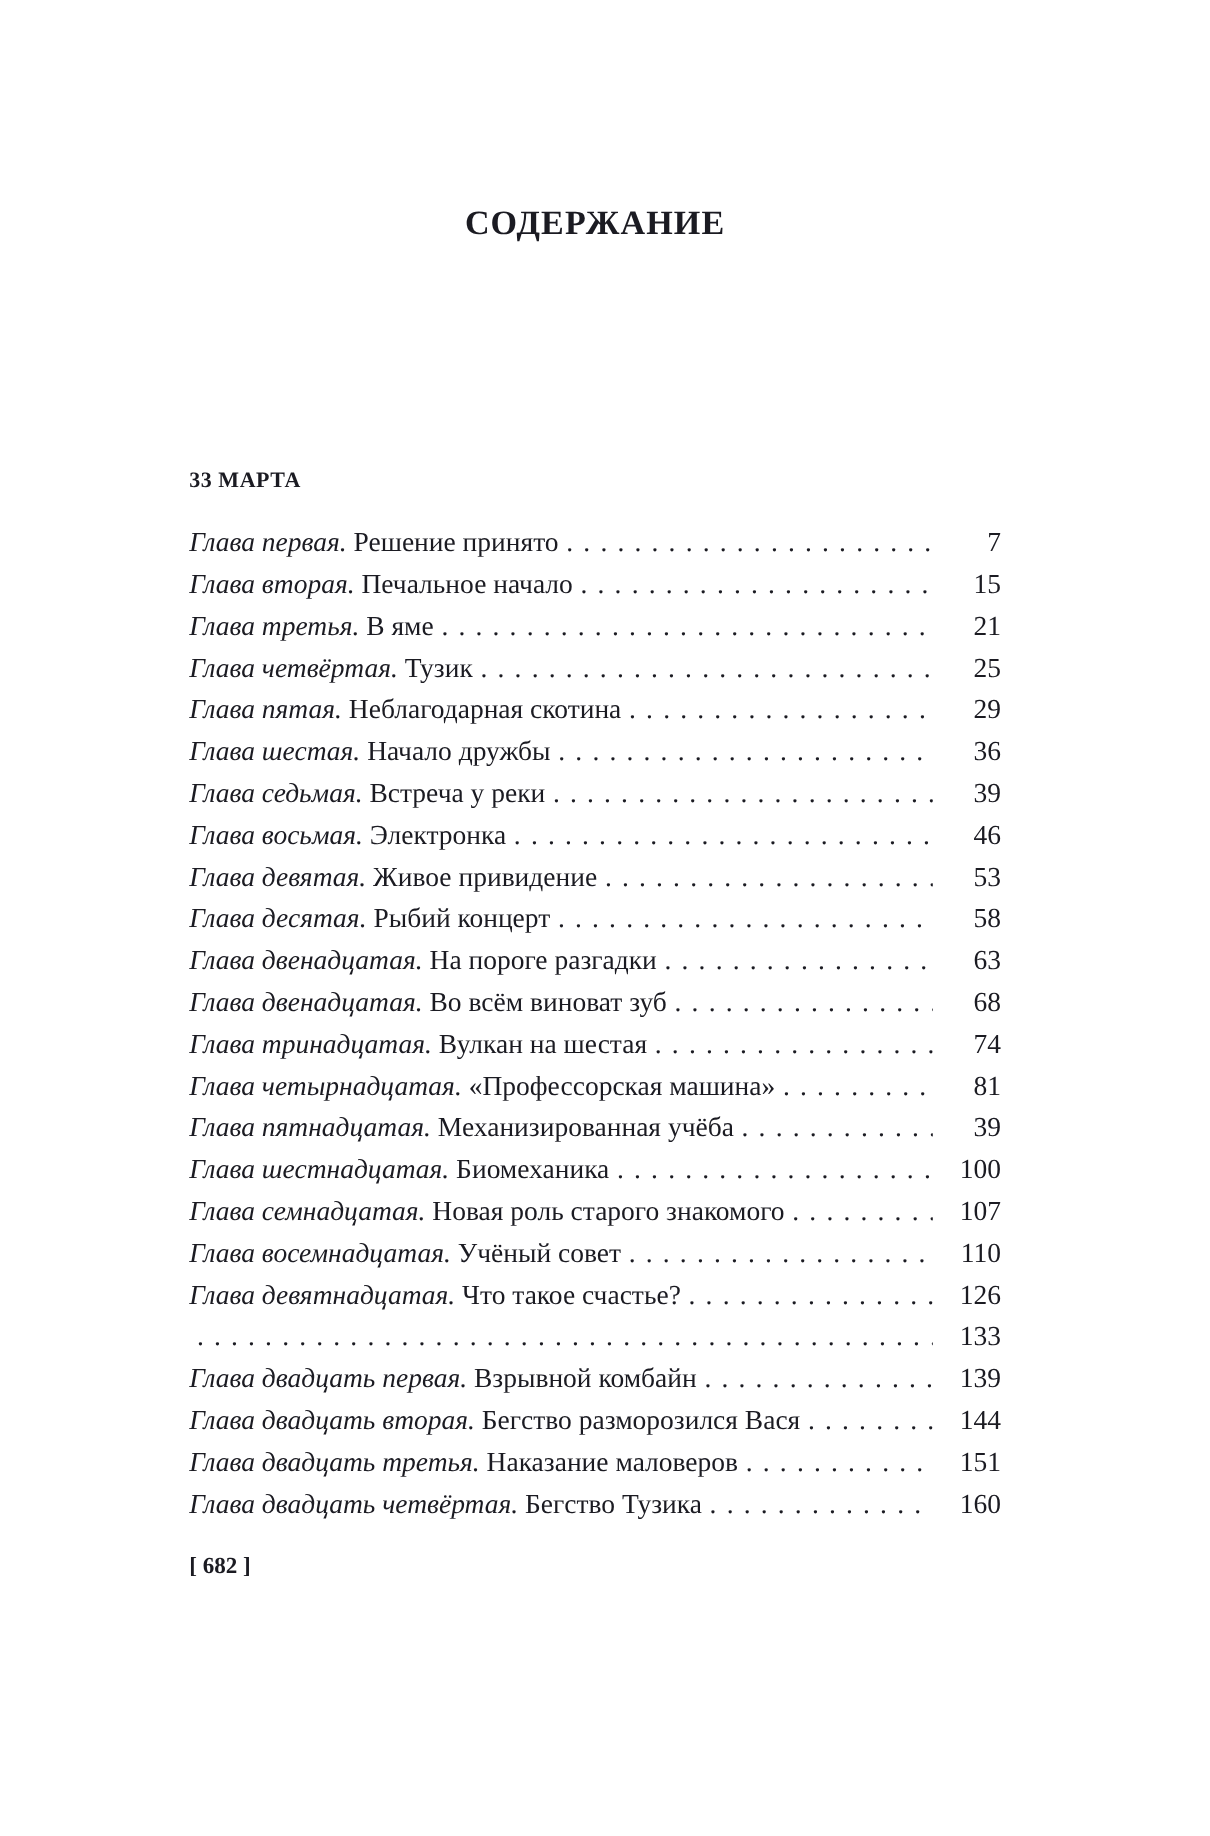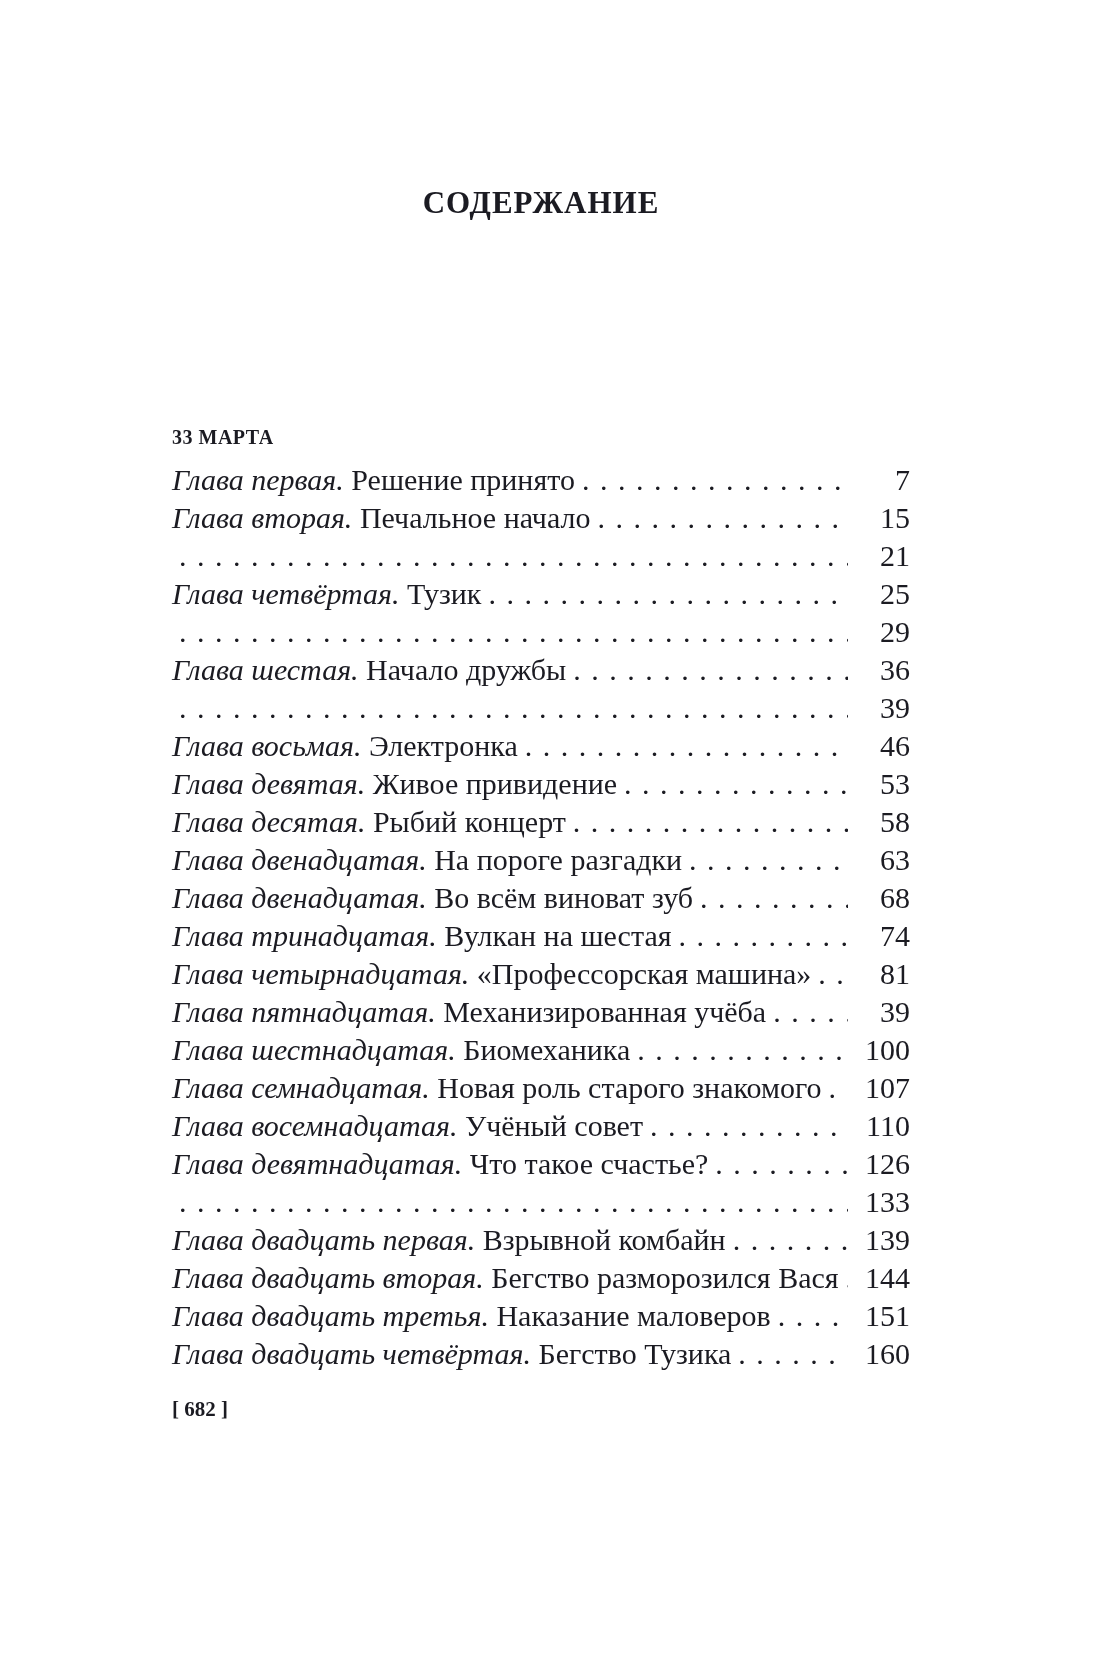--- a/index.html
+++ b/index.html
@@ -25,22 +25,22 @@
     font-weight: bold;
     letter-spacing: 1px;
   }
   .section-title {
     padding-top: 205px;
     font-size: 20px;
     font-weight: bold;
     letter-spacing: 0.5px;
   }
   .toc-list {
-    margin-top: 12px;
-    font-size: 30px;
+    margin-top: 26px;
+    font-size: 25px;
   }
   .toc-entry {
     display: flex;
     align-items: baseline;
     line-height: 38px;
   }
   .entry-text { white-space: nowrap; }
   .chapter-name { font-style: italic; }
   .leader {
     flex: 1 1 auto;
@@ -77,46 +77,55 @@
 
   <div class="toc-entry">
     <span class="entry-text">
       <span class="chapter-name">Глава вторая. </span><span class="chapter-title">Печальное начало</span>
     </span>
     <span class="leader">. . . . . . . . . . . . . . . . . . . . . . . . . . . . . . . . . . . . . . . . . . . . . . . . . . . . . . . . . . . . . . . . . . . . . . . . . . . . . . . . . . . . . . . . . . . . . . . . . . . . . . . . . . . . . . </span>
     <span class="page-num">15</span>
   </div>
 
   <div class="toc-entry">
+    <span class="entry-text">
+      <span class="chapter-name">Глава третья. </span><span class="chapter-title">В яме</span>
+    </span>
     <span class="leader">. . . . . . . . . . . . . . . . . . . . . . . . . . . . . . . . . . . . . . . . . . . . . . . . . . . . . . . . . . . . . . . . . . . . . . . . . . . . . . . . . . . . . . . . . . . . . . . . . . . . . . . . . . . . . . </span>
     <span class="page-num">21</span>
   </div>
 
   <div class="toc-entry">
     <span class="entry-text">
       <span class="chapter-name">Глава четвёртая. </span><span class="chapter-title">Тузик</span>
     </span>
     <span class="leader">. . . . . . . . . . . . . . . . . . . . . . . . . . . . . . . . . . . . . . . . . . . . . . . . . . . . . . . . . . . . . . . . . . . . . . . . . . . . . . . . . . . . . . . . . . . . . . . . . . . . . . . . . . . . . . </span>
     <span class="page-num">25</span>
   </div>
 
   <div class="toc-entry">
+    <span class="entry-text">
+      <span class="chapter-name">Глава пятая. </span><span class="chapter-title">Неблагодарная скотина</span>
+    </span>
     <span class="leader">. . . . . . . . . . . . . . . . . . . . . . . . . . . . . . . . . . . . . . . . . . . . . . . . . . . . . . . . . . . . . . . . . . . . . . . . . . . . . . . . . . . . . . . . . . . . . . . . . . . . . . . . . . . . . . </span>
     <span class="page-num">29</span>
   </div>
 
   <div class="toc-entry">
     <span class="entry-text">
       <span class="chapter-name">Глава шестая. </span><span class="chapter-title">Начало дружбы</span>
     </span>
     <span class="leader">. . . . . . . . . . . . . . . . . . . . . . . . . . . . . . . . . . . . . . . . . . . . . . . . . . . . . . . . . . . . . . . . . . . . . . . . . . . . . . . . . . . . . . . . . . . . . . . . . . . . . . . . . . . . . . </span>
     <span class="page-num">36</span>
   </div>
 
   <div class="toc-entry">
+    <span class="entry-text">
+      <span class="chapter-name">Глава седьмая. </span><span class="chapter-title">Встреча у реки</span>
+    </span>
     <span class="leader">. . . . . . . . . . . . . . . . . . . . . . . . . . . . . . . . . . . . . . . . . . . . . . . . . . . . . . . . . . . . . . . . . . . . . . . . . . . . . . . . . . . . . . . . . . . . . . . . . . . . . . . . . . . . . . </span>
     <span class="page-num">39</span>
   </div>
 
   <div class="toc-entry">
     <span class="entry-text">
       <span class="chapter-name">Глава восьмая. </span><span class="chapter-title">Электронка</span>
     </span>
     <span class="leader">. . . . . . . . . . . . . . . . . . . . . . . . . . . . . . . . . . . . . . . . . . . . . . . . . . . . . . . . . . . . . . . . . . . . . . . . . . . . . . . . . . . . . . . . . . . . . . . . . . . . . . . . . . . . . . </span>
     <span class="page-num">46</span>

